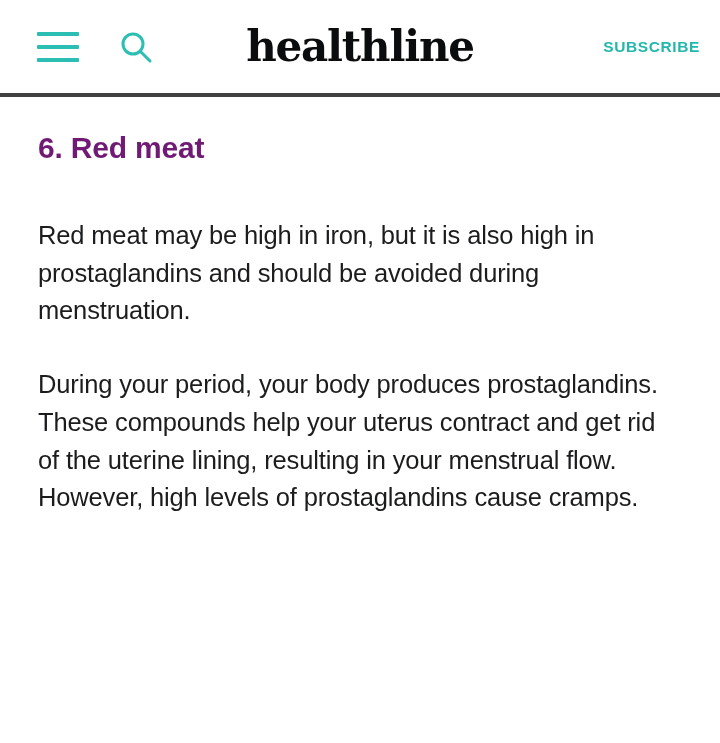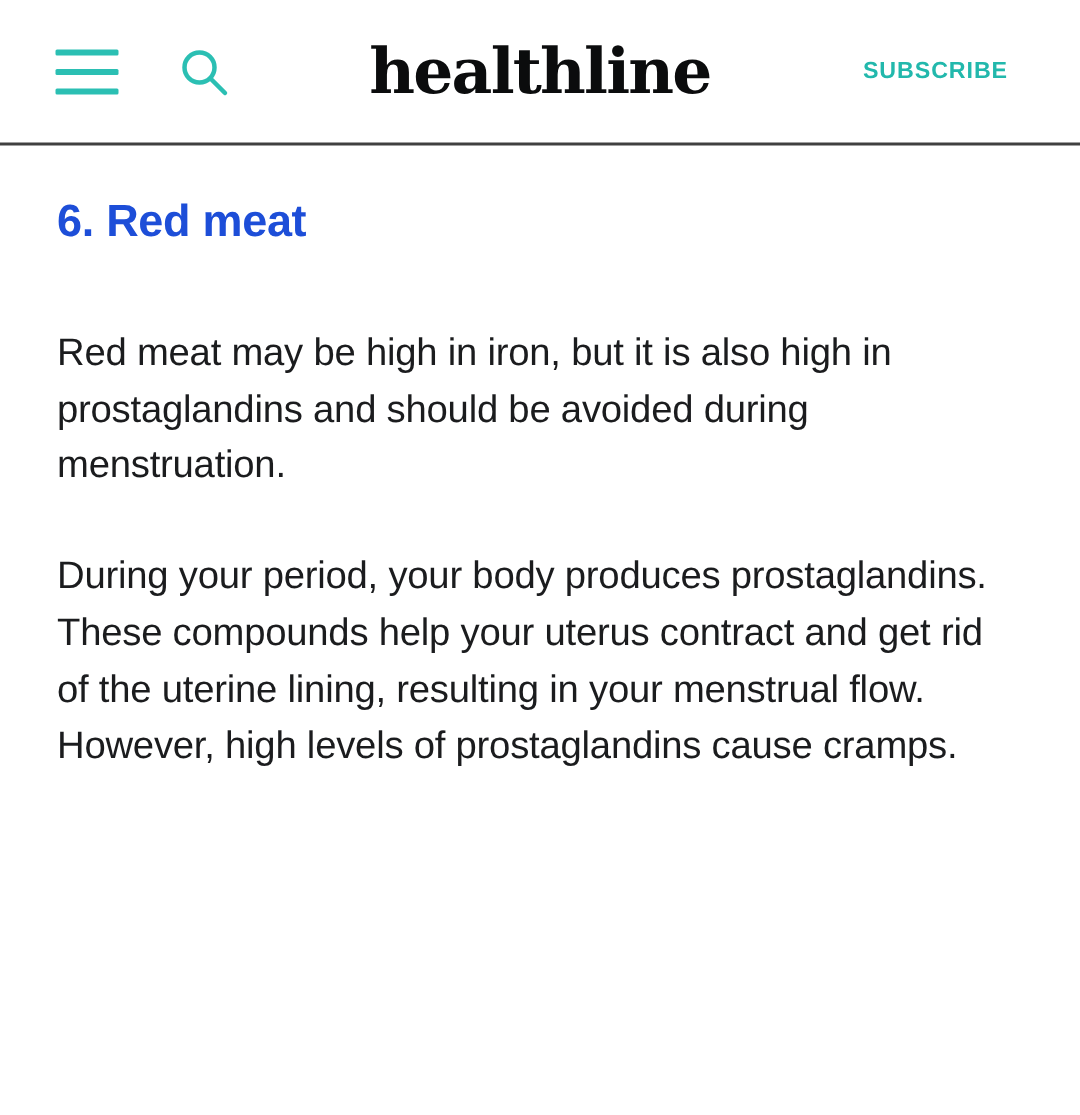--- a/index.html
+++ b/index.html
@@ -18,21 +18,21 @@
     width: 720px;
     height: 743px;
     background: #ffffff;
     box-sizing: border-box;
   }
 
   
   .header {
     position: relative;
     height: 97px;
-    border-bottom: 2px solid #404040;
+    border-bottom: 4px solid #404040;
     display: flex;
     align-items: center;
     box-sizing: border-box;
   }
   .hamburger {
     position: absolute;
     left: 37px;
     top: 50%;
     transform: translateY(-50%);
     width: 42px;
@@ -72,40 +72,40 @@
     font-size: 42px;
     letter-spacing: -1.2px;
     color: #0b0c0d;
     line-height: 1;
     pointer-events: none;
   }
   .brand .brand-text { pointer-events: auto; cursor: pointer; }
 
   .subscribe {
     position: absolute;
-    right: 48px;
+    right: 20px;
     top: 50%;
     transform: translateY(-50%);
     color: #22b8ac;
     font-size: 15.5px;
     font-weight: 700;
     letter-spacing: 0.6px;
     cursor: pointer;
   }
 
   
   .article {
     padding: 34px 38px 0 38px;
     box-sizing: border-box;
   }
   .article h2 {
     margin: 0 0 52px 0;
     font-size: 30px;
     font-weight: 700;
-    color: #1d4ed8;
+    color: #701a75;
     letter-spacing: -0.2px;
   }
   .article p {
     margin: 0 0 36px 0;
     font-size: 25.5px;
     line-height: 1.48;
     color: #1b1c1e;
     letter-spacing: -0.15px;
   }
   .article p:last-child { margin-bottom: 0; }

